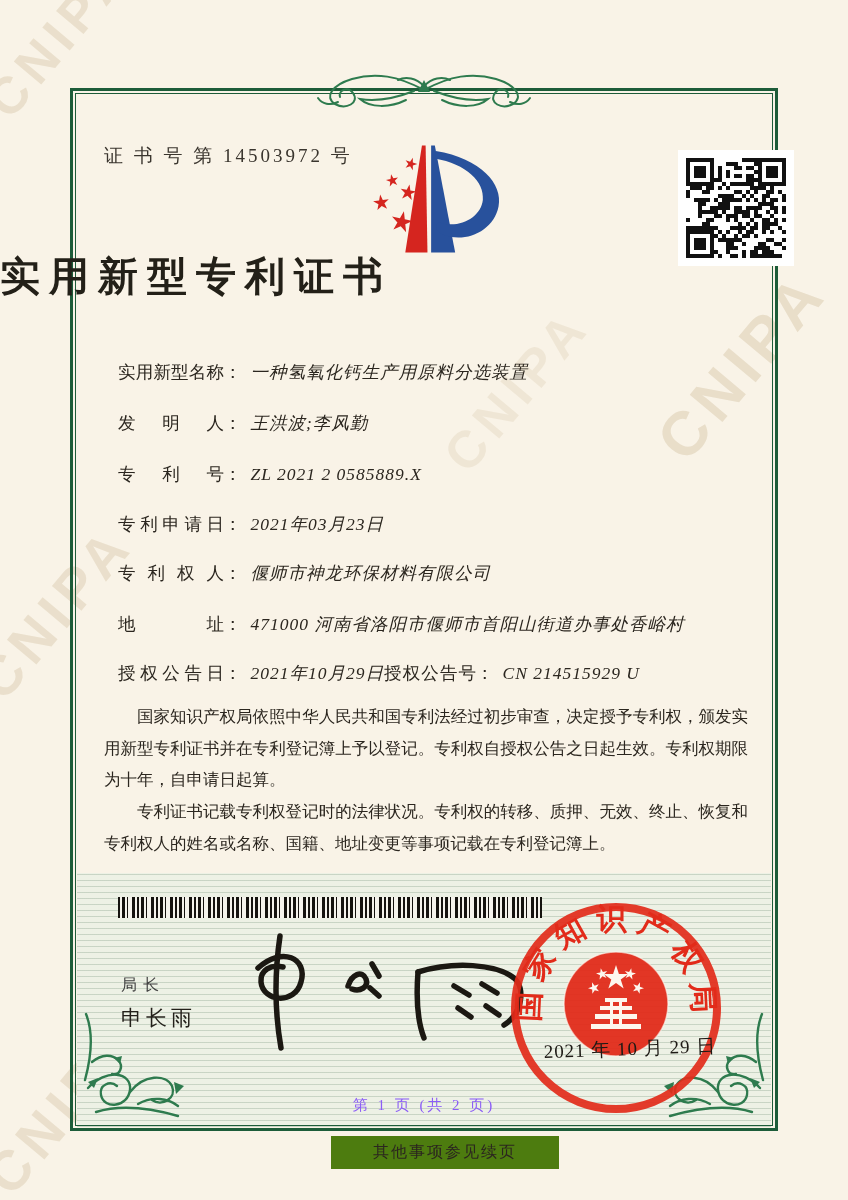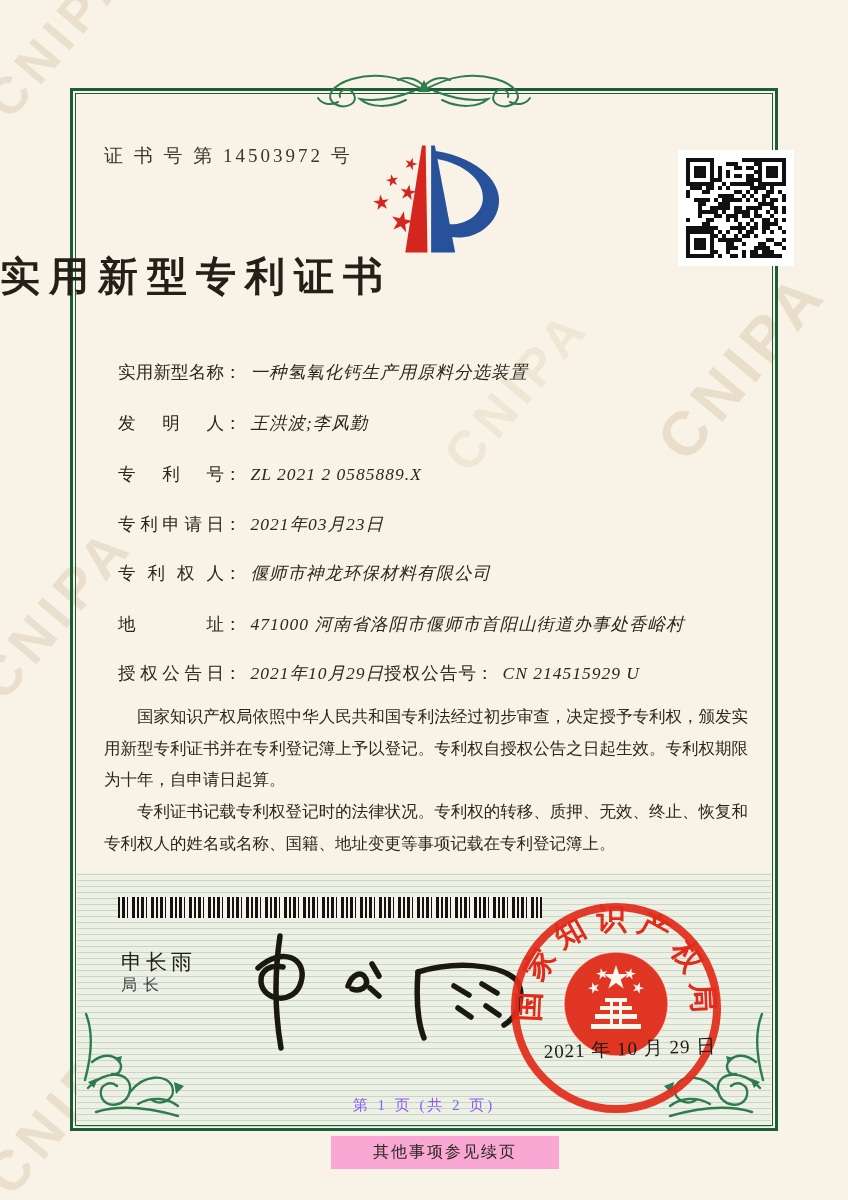--- a/index.html
+++ b/index.html
@@ -54,31 +54,31 @@
           background-image:repeating-linear-gradient(0deg,
             rgba(106,138,112,.28) 0px, rgba(106,138,112,.28) 1px,
             rgba(255,255,255,0) 1px, rgba(255,255,255,0) 6px); }
 
   .barcode { position:absolute; left:118px; top:897px; width:424px; height:21px;
              background:repeating-linear-gradient(90deg,
                #15130f 0 2px, #f5f3ec 2px 4px, #15130f 4px 7px, #f5f3ec 7px 9px,
                #15130f 9px 10px, #f5f3ec 10px 14px, #15130f 14px 17px, #f5f3ec 17px 19px); }
 
   .signoff-title { position:absolute; left:121px; top:975px;  font-size:16px; letter-spacing:6px; color:#404040; }
-  .signoff-name  { position:absolute; left:121px; top:948px; font-size:21px; letter-spacing:4px; color:#23201a; }
+  .signoff-name  { position:absolute; left:121px; top:1004px; font-size:21px; letter-spacing:4px; color:#23201a; }
   .signature { position:absolute; left:248px; top:928px; width:300px; height:125px; }
 
   .seal { position:absolute; left:506px; top:898px; width:220px; height:220px; }
   .seal-date { position:absolute; left:512px; top:1036px; width:236px; text-align:center;
                font-size:19px; letter-spacing:1px; color:#1d1a15; transform:rotate(-2deg); }
 
   .page-num { position:absolute; left:0; top:1096px; width:848px; text-align:center;
               font-size:15px; letter-spacing:3px; color:#8b5cf6; }
   .cont-note { position:absolute; left:331px; top:1136px; width:228px; height:33px;
-               background:#f9a8d4; display:flex; align-items:center; justify-content:center;
+               background:#4d7c0f; display:flex; align-items:center; justify-content:center;
                font-size:16px; letter-spacing:2px; color:#2b261f; }
 </style>
 </head>
 <body>
 
 <div class="page">
 
   <div class="wm wm1">CNIPA</div>
   <div class="wm wm2">CNIPA</div>
   <div class="wm wm3">CNIPA</div>

